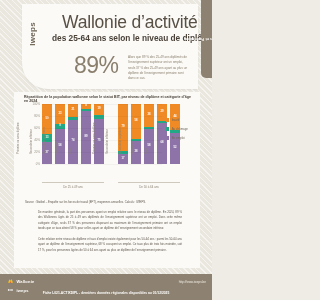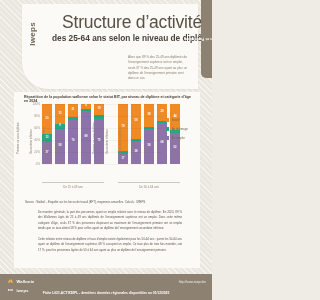--- a/index.html
+++ b/index.html
@@ -158,22 +158,23 @@
   }
 </style>
 </head>
 <body>
 
 <div id="backdrop"></div>
 <div class="page">
 
   <div id="header-card">
     <div id="brand-iweps">Iweps</div>
-    <div id="title">Structure d’activité</div>
+    <div id="title">Wallonie d’activité</div>
     <div id="subtitle">des 25-64 ans selon le niveau de diplôme</div>
+    <div id="big-stat">89%</div>
     <div id="lede">Alors que 89 % des 25-49 ans diplômés de l’enseignement supérieur ont un emploi, seuls 37 % des 25-49 ans ayant au plus un diplôme de l’enseignement primaire sont dans ce cas.</div>
   </div>
   <div id="theme-tab">
     <span>Éducation et Formation</span>
   </div>
 
   <div id="chart-panel">
     <div id="chart-title">Répartition de la population wallonne selon le statut BIT, par niveau de diplôme et catégorie d’âge en 2024</div>
     <div id="yaxis">
         <div class="ytick" style="top: 60px;">0%</div>

